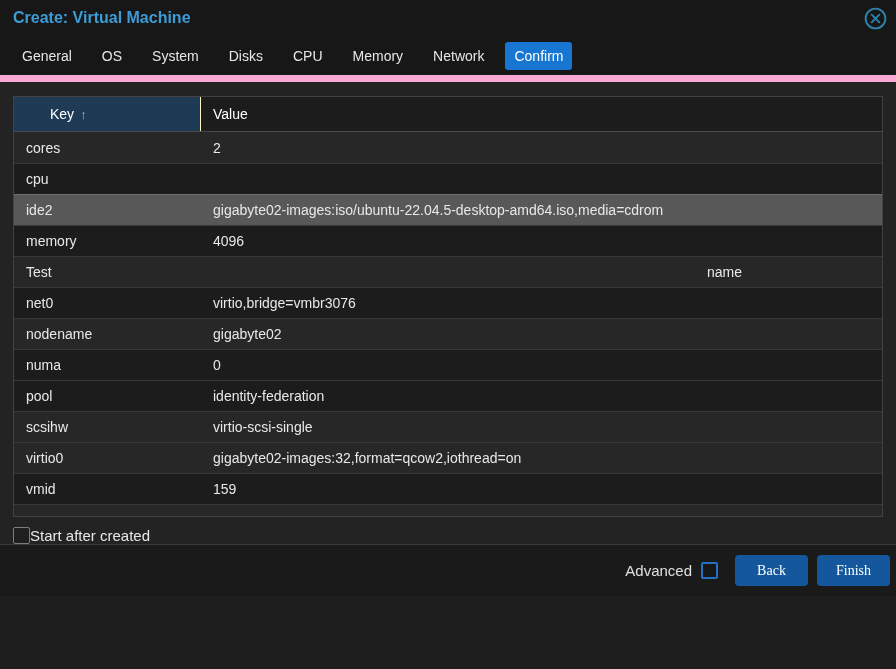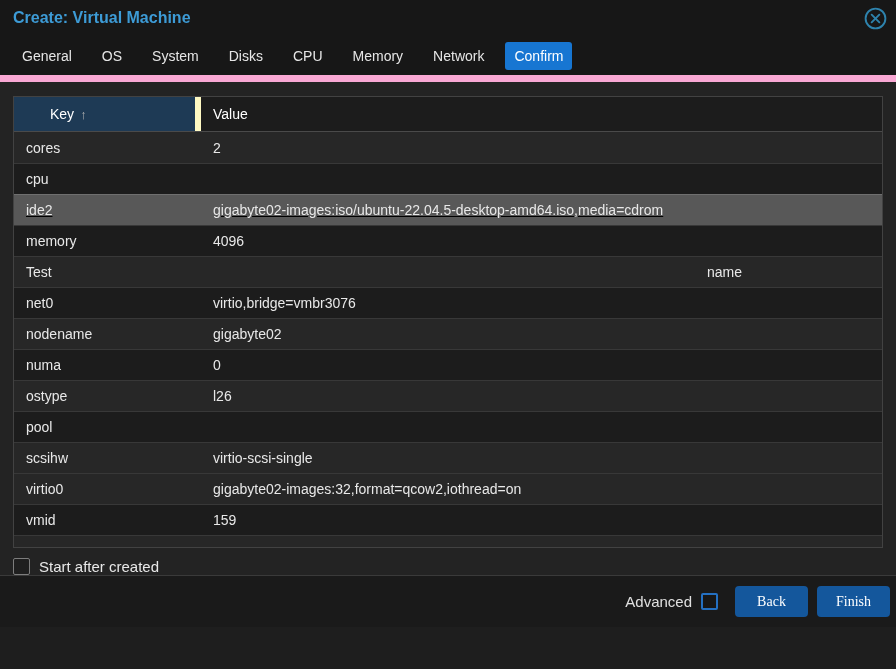--- a/index.html
+++ b/index.html
@@ -17,35 +17,35 @@
   .tabbar { height:46px; background:#171717; display:flex; align-items:center; gap:12px;
     padding:0 13px; border-bottom:7px solid #f9a8d4; flex:0 0 auto; }
   .tab { color:#e6e6e6; font-size:14px; padding:6px 9px; border-radius:3px; cursor:pointer; white-space:nowrap; }
   .tab.active { background:#1776d2; color:#ffffff; }
 
   
   .body { flex:1 1 auto; padding:14px 13px 0 13px; background:#232323; }
   .grid { border:1px solid #424242; width:870px; font-size:14px; }
   .thead { display:flex; height:35px; background:#1c1c1c; border-bottom:1px solid #4a4a4a; }
   .th { color:#ffffff; display:flex; align-items:center; padding:0 12px; cursor:pointer; }
-  .th.key-col { width:187px; background:#1e3a55; border-right:6px solid #fef9c3;padding-left:36px; }
+  .th.key-col { width:187px; background:#1e3a55; border-right:1px solid #fef9c3;padding-left:36px; }
   .th.val-col { flex:1; }
   .arrow { color:#b5b5b5; margin-left:6px; font-size:13px; }
   .row { display:flex; height:31px; }
   .row + .row { border-top:1px solid #383838; }
   .row.odd  { background:#272727; }
   .row.even { background:#1c1c1c; }
-  .row.selected { background:#585858; border-top:1px solid #6f6f6f; box-shadow:0 1px 0 #6f6f6f;text-decoration:underline; }
+  .row.selected { background:#585858; border-top:1px solid #6f6f6f; box-shadow:0 1px 0 #6f6f6f; }
   .cell { display:flex; align-items:center; padding:0 12px; color:#e8e8e8; white-space:nowrap; overflow:hidden; }
   .cell.key { width:187px; flex:0 0 auto; }
   .cell.value { flex:1; }
   .empty-row { height:12px; background:#272727; border-top:1px solid #383838; }
 
   
-  .start-opt { display:flex; align-items:center; gap:9px; margin:10px 0 0 0; cursor:pointer; }
+  .start-opt { display:flex; align-items:center; margin:10px 0 0 0; cursor:pointer; }
   .cb { width:17px; height:17px; border:1px solid #7d7d7d; border-radius:2px; background:#1f1f1f;
     display:inline-block; flex:0 0 auto; }
   .start-opt span.lbl { color:#e8e8e8; font-size:15px; }
 
   
   .toolbar { height:52px; background:#1a1a1a; border-top:1px solid #3a3a3a; flex:0 0 auto;
     display:flex; align-items:center; justify-content:flex-end; padding:0 6px 0 0; gap:9px; }
   .adv-label { color:#e0e0e0; font-size:15px; }
   .cb.adv { border:2px solid #2470c2; background:#171717; margin-right:8px; }
   .btn { background:#14579c; color:#ffffff; border:none; border-radius:4px; height:31px;
@@ -114,26 +114,23 @@
             <div class="cell value">virtio,bridge=vmbr3076</div>
           </div>
           <div class="row odd">
             <div class="cell key">nodename</div>
             <div class="cell value">gigabyte02</div>
           </div>
           <div class="row even">
             <div class="cell key">numa</div>
             <div class="cell value">0</div>
           </div>
-          <div class="row odd">
-            <div class="cell key">ostype</div>
-            <div class="cell value">l26</div>
-          </div>
           <div class="row even">
             <div class="cell key">pool</div>
+            <div class="cell value">identity-federation</div>
           </div>
           <div class="row odd">
             <div class="cell key">scsihw</div>
             <div class="cell value">virtio-scsi-single</div>
           </div>
           <div class="row odd">
             <div class="cell key">virtio0</div>
             <div class="cell value">gigabyte02-images:32,format=qcow2,iothread=on</div>
           </div>
           <div class="row even">

